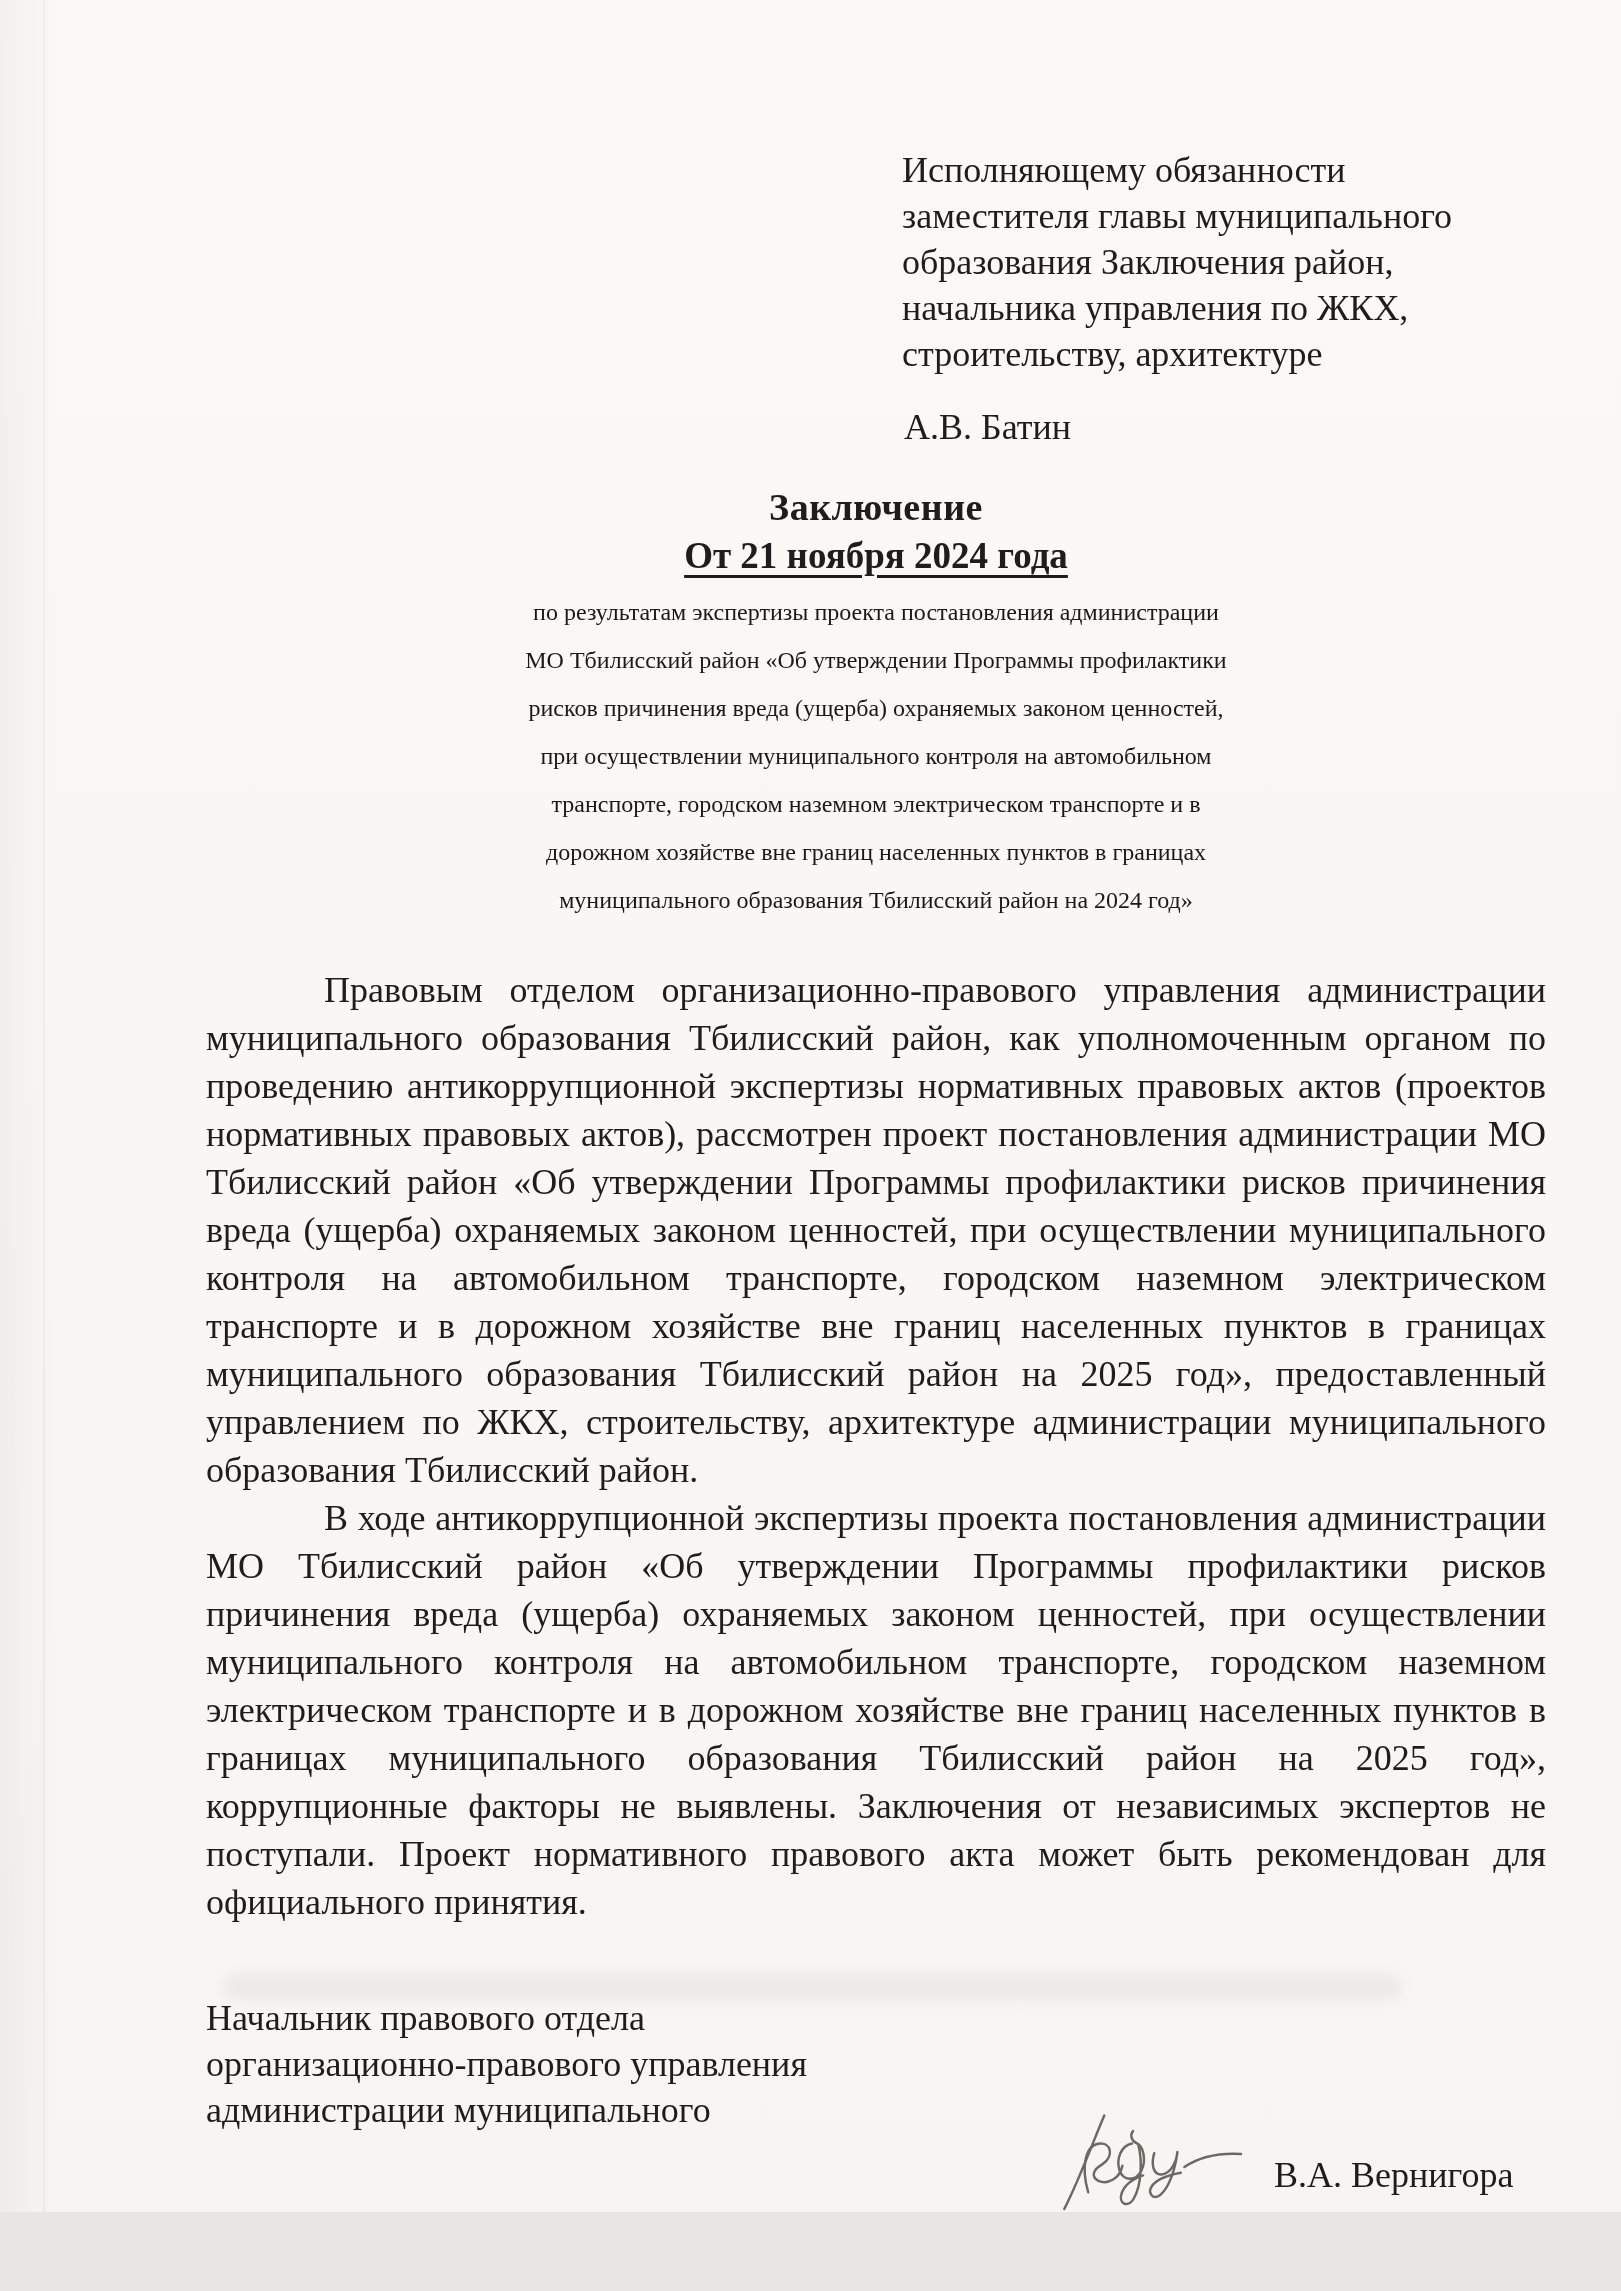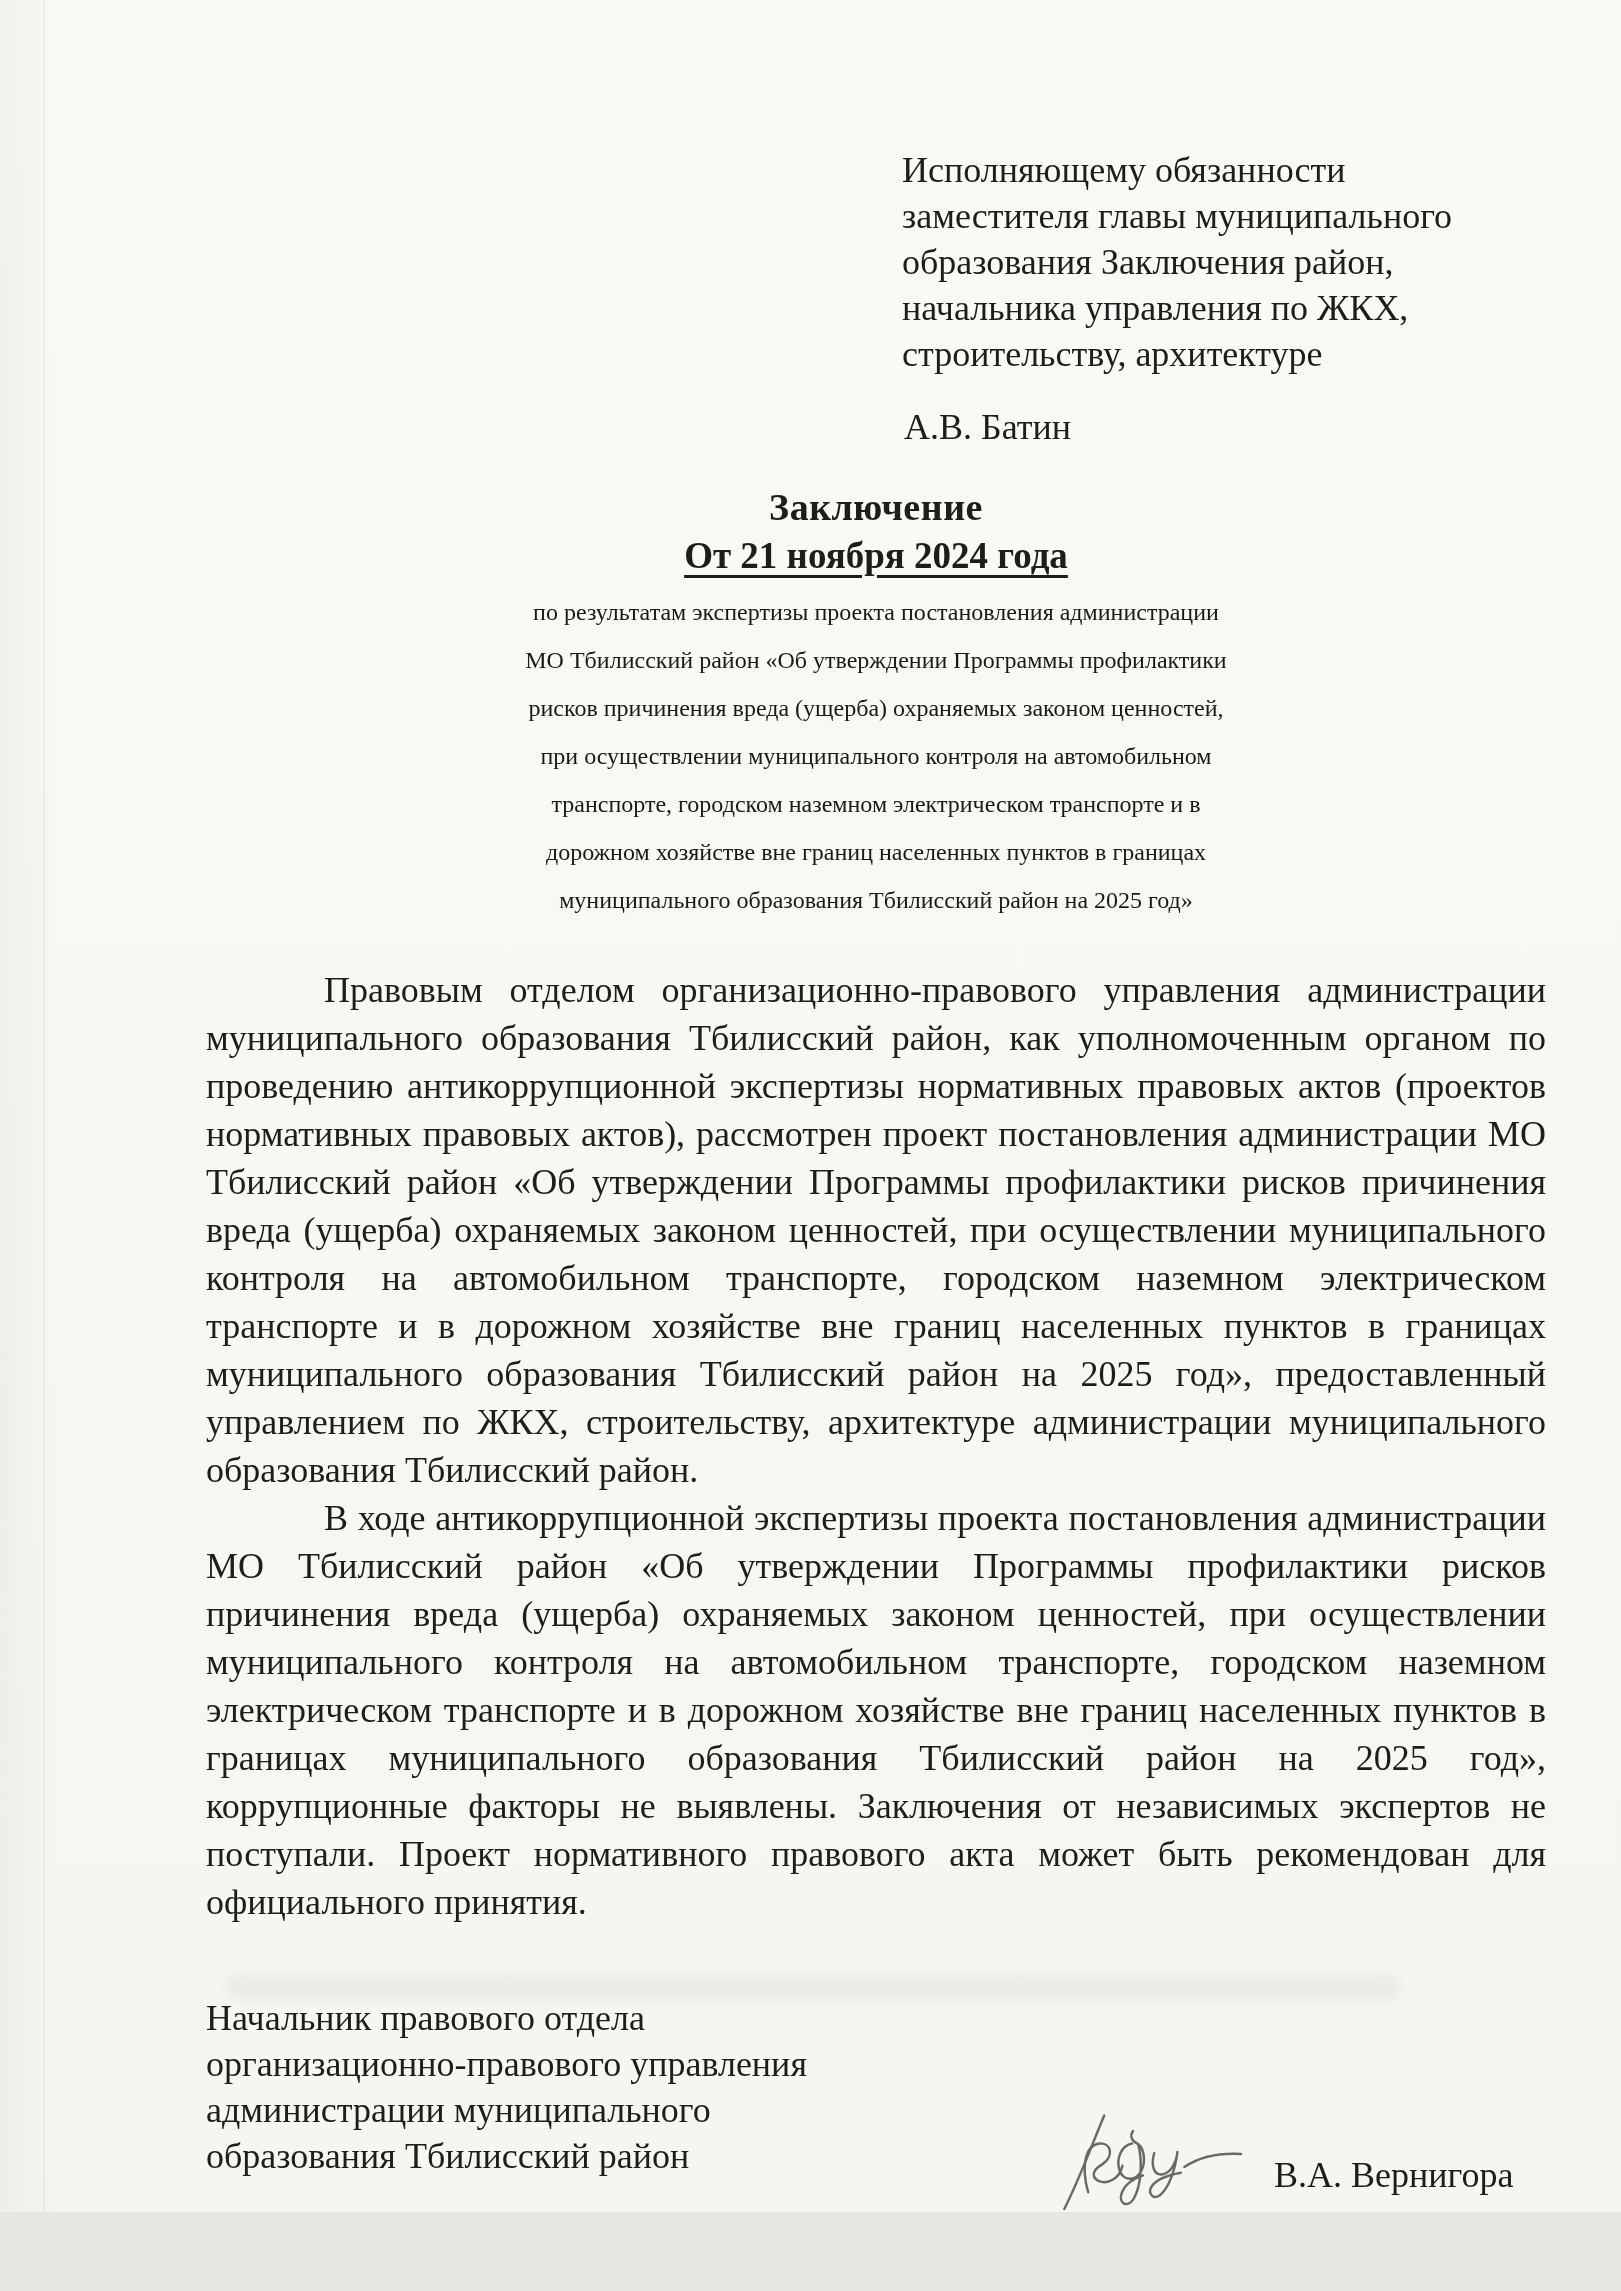--- a/index.html
+++ b/index.html
@@ -136,36 +136,35 @@
   <div class="title-block">
     <div class="title-heading">Заключение</div>
     <div class="title-date">От 21 ноября 2024 года</div>
     <div class="subject">
       <div>по результатам экспертизы проекта постановления администрации</div>
       <div>МО Тбилисский район «Об утверждении Программы профилактики</div>
       <div>рисков причинения вреда (ущерба) охраняемых законом ценностей,</div>
       <div>при осуществлении муниципального контроля на автомобильном</div>
       <div>транспорте, городском наземном электрическом транспорте и в</div>
       <div>дорожном хозяйстве вне границ населенных пунктов в границах</div>
-      <div>муниципального образования Тбилисский район на 2025 год»</div>
+      <div>муниципального образования Тбилисский район на 2024 год»</div>
     </div>
   </div>
 
   <div class="body-text">
     <p>Правовым отделом организационно-правового управления администрации муниципального образования Тбилисский район, как уполномоченным органом по проведению антикоррупционной экспертизы нормативных правовых актов (проектов нормативных правовых актов), рассмотрен проект постановления администрации МО Тбилисский район «Об утверждении Программы профилактики рисков причинения вреда (ущерба) охраняемых законом ценностей, при осуществлении муниципального контроля на автомобильном транспорте, городском наземном электрическом транспорте и в дорожном хозяйстве вне границ населенных пунктов в границах муниципального образования Тбилисский район на 2025 год», предоставленный управлением по ЖКХ, строительству, архитектуре администрации муниципального образования Тбилисский район.</p>
     <p>В ходе антикоррупционной экспертизы проекта постановления администрации МО Тбилисский район «Об утверждении Программы профилактики рисков причинения вреда (ущерба) охраняемых законом ценностей, при осуществлении муниципального контроля на автомобильном транспорте, городском наземном электрическом транспорте и в дорожном хозяйстве вне границ населенных пунктов в границах муниципального образования Тбилисский район на 2025 год», коррупционные факторы не выявлены. Заключения от независимых экспертов не поступали. Проект нормативного правового акта может быть рекомендован для официального принятия.</p>
   </div>
 
   <div class="ghost-band"></div>
 
   <div class="signoff">
     <div>Начальник правового отдела</div>
     <div>организационно-правового управления</div>
     <div>администрации муниципального</div>
-    <div>образования Тбилисский район</div>
   </div>
 
   <svg class="signature-svg" viewBox="0 0 260 140" fill="none">
     <g stroke="#55514c" stroke-width="3.2" stroke-linecap="round" fill="none">
       <path d="M14,128 C36,90 58,38 72,10"></path>
       <path d="M46,108 C38,74 46,48 62,46 C80,44 82,64 66,73 C54,79 50,88 60,94 C72,100 88,92 92,76"></path>
       <path d="M106,48 C92,50 84,66 88,82 C92,96 108,98 116,84 C124,70 120,52 112,48 C106,45 103,38 108,32 M114,50 C118,70 116,102 104,120 C96,131 84,125 89,112 C93,102 104,94 118,90"></path>
       <path d="M134,62 C129,76 131,90 142,90 C153,90 162,76 164,62 M164,62 C160,84 151,108 138,117 C129,122 122,113 129,104 C136,95 152,91 167,89"></path>
       <path d="M172,82 C192,70 218,66 246,69"></path>
     </g>

